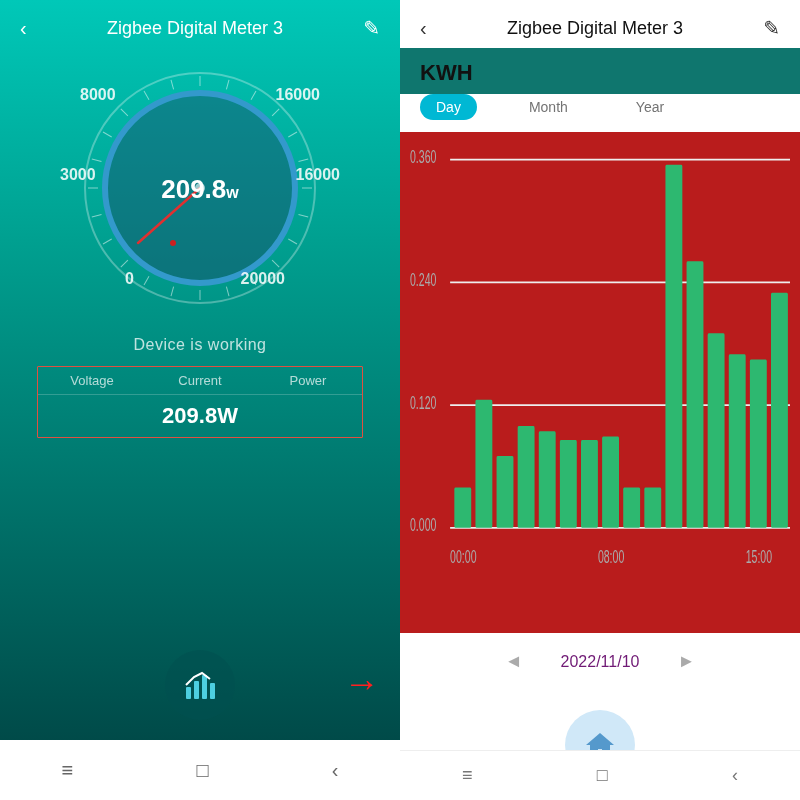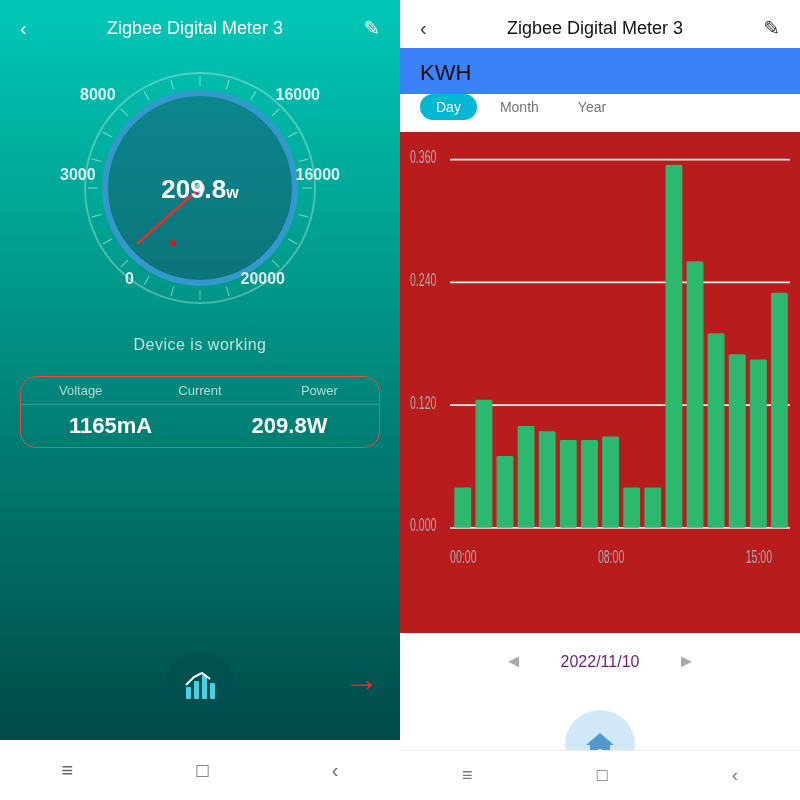--- a/index.html
+++ b/index.html
@@ -93,23 +93,23 @@
       color: rgba(255,255,255,0.75);
       font-size: 16px;
       margin-top: 18px;
       font-weight: 400;
       letter-spacing: 0.5px;
     }
 
     
     .stats-box {
       border: 1.5px solid #e05040;
-      border-radius: 16px;
-      margin-top: 22px;
-      width: 360px;
+      border-radius: 1px;
+      margin-top: 12px;
+      width: 326px;
       overflow: hidden;
     }
 
     .stats-header-row {
       display: flex;
       border-bottom: 1px solid rgba(255,255,255,0.2);
       padding: 6px 0;
     }
 
     .stats-header-cell {
@@ -199,32 +199,32 @@
       color: #111;
     }
 
     .right-header-icon {
       font-size: 20px;
       color: #333;
     }
 
     .kwh-title {
       font-size: 22px;
-      font-weight: 400;
+      font-weight: 700;
       color: #111;
       padding: 12px 20px 8px;
-      background: #3b82f6;
+      background: #0f766e;
     }
 
     
     .tabs {
       display: flex;
       align-items: center;
       padding: 0 20px 12px;
-      gap: 7px;
+      gap: 36px;
       background: white;
     }
 
     .tab {
       padding: 5px 16px;
       border-radius: 20px;
       font-size: 14px;
       cursor: pointer;
       color: #737373;
       background: transparent;
@@ -379,21 +379,20 @@
 
   <div class="device-status">Device is working</div>
 
   <div class="stats-box">
     <div class="stats-header-row">
       <span class="stats-header-cell">Voltage</span>
       <span class="stats-header-cell">Current</span>
       <span class="stats-header-cell">Power</span>
     </div>
     <div class="stats-value-row">
-      <span class="stats-value-cell">1165mA</span>
       <span class="stats-value-cell">209.8W</span>
     </div>
   </div>
 
   <div class="chart-button">
     <svg width="36" height="36" viewBox="0 0 36 36">
       <rect x="4" y="20" width="5" height="12" fill="#4dcfe0" rx="1"></rect>
       <rect x="12" y="14" width="5" height="18" fill="#4dcfe0" rx="1"></rect>
       <rect x="20" y="8" width="5" height="24" fill="#4dcfe0" rx="1"></rect>
       <rect x="28" y="16" width="5" height="16" fill="#4dcfe0" rx="1"></rect>

